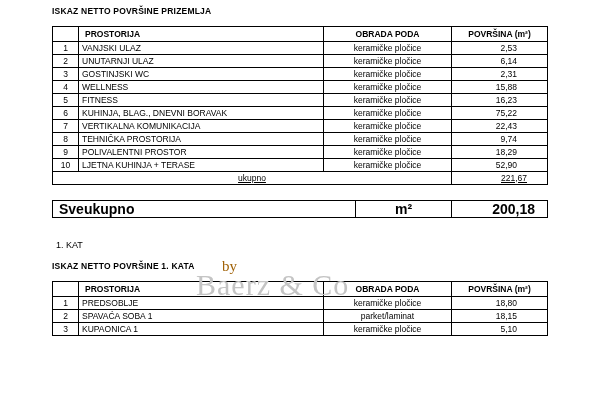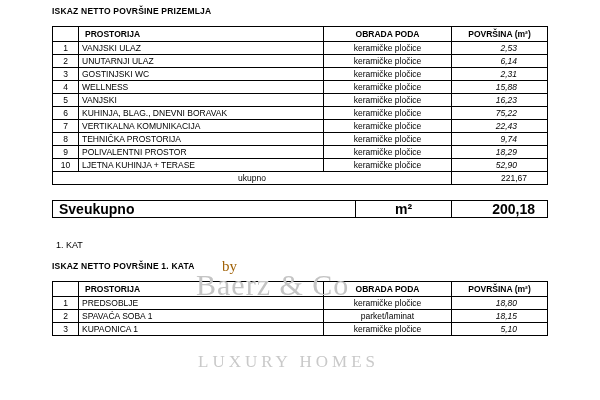--- a/index.html
+++ b/index.html
@@ -55,24 +55,25 @@
   thead th {
     font-weight: bold;
     font-size: 8.5px;
     text-align: center;
     height: 15px;
     vertical-align: middle;
   }
   .row-num { text-align: center; }
   .row-name { text-align: left; }
   .row-mat { text-align: center; }
-  .row-area { text-align: right; padding-right: 30px; font-style: italic; }
+  .row-area { text-align: right; padding-right: 30px; }
 
   .total-row td {
     font-weight: normal;
+    text-decoration: underline;
   }
   .total-label {
     text-align: center;
     font-weight: normal;
   }
   .total-value {
     text-align: right;
     padding-right: 20px;
     font-weight: bold;
   }
@@ -173,21 +174,21 @@
         <td class="row-area">2,31</td>
       </tr>
       <tr>
         <td class="row-num">4</td>
         <td class="row-name">WELLNESS</td>
         <td class="row-mat">keramičke pločice</td>
         <td class="row-area">15,88</td>
       </tr>
       <tr>
         <td class="row-num">5</td>
-        <td class="row-name">VANJSKI</td>
+        <td class="row-name">FITNESS</td>
         <td class="row-mat">keramičke pločice</td>
         <td class="row-area">16,23</td>
       </tr>
       <tr>
         <td class="row-num">6</td>
         <td class="row-name">KUHINJA, BLAG., DNEVNI BORAVAK</td>
         <td class="row-mat">keramičke pločice</td>
         <td class="row-area">75,22</td>
       </tr>
       <tr>
@@ -270,16 +271,15 @@
         <td class="row-name">KUPAONICA 1</td>
         <td class="row-mat">keramičke pločice</td>
         <td class="row-area">5,10</td>
       </tr>
     </tbody>
   </table>
 
   <div class="watermark">
     <div class="wm-by">by</div>
     <div class="wm-main">Baerz &amp; Co</div>
-    <div class="wm-sub">LUXURY HOMES</div>
   </div>
 
 </div>
 
 </body></html>

